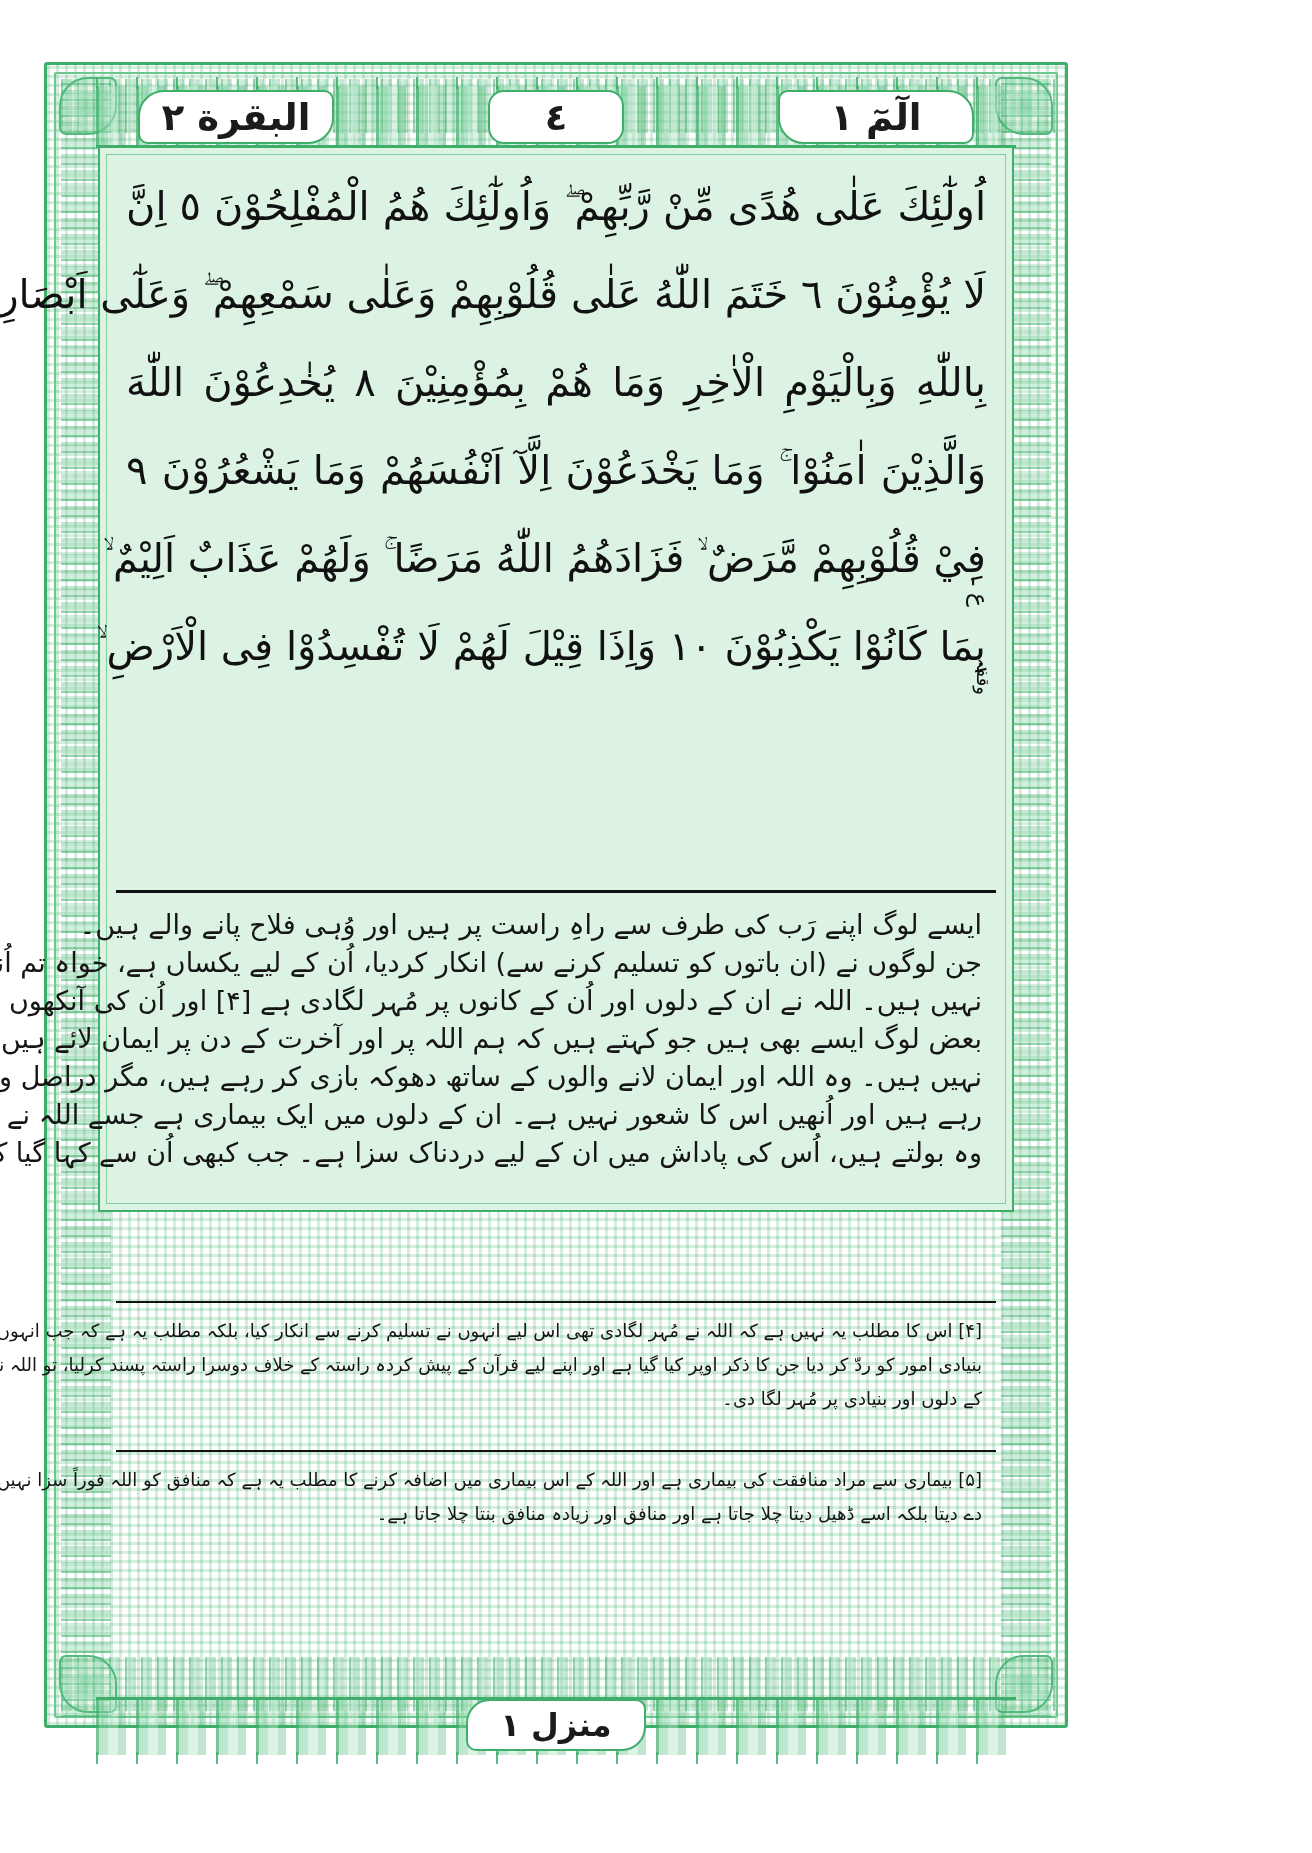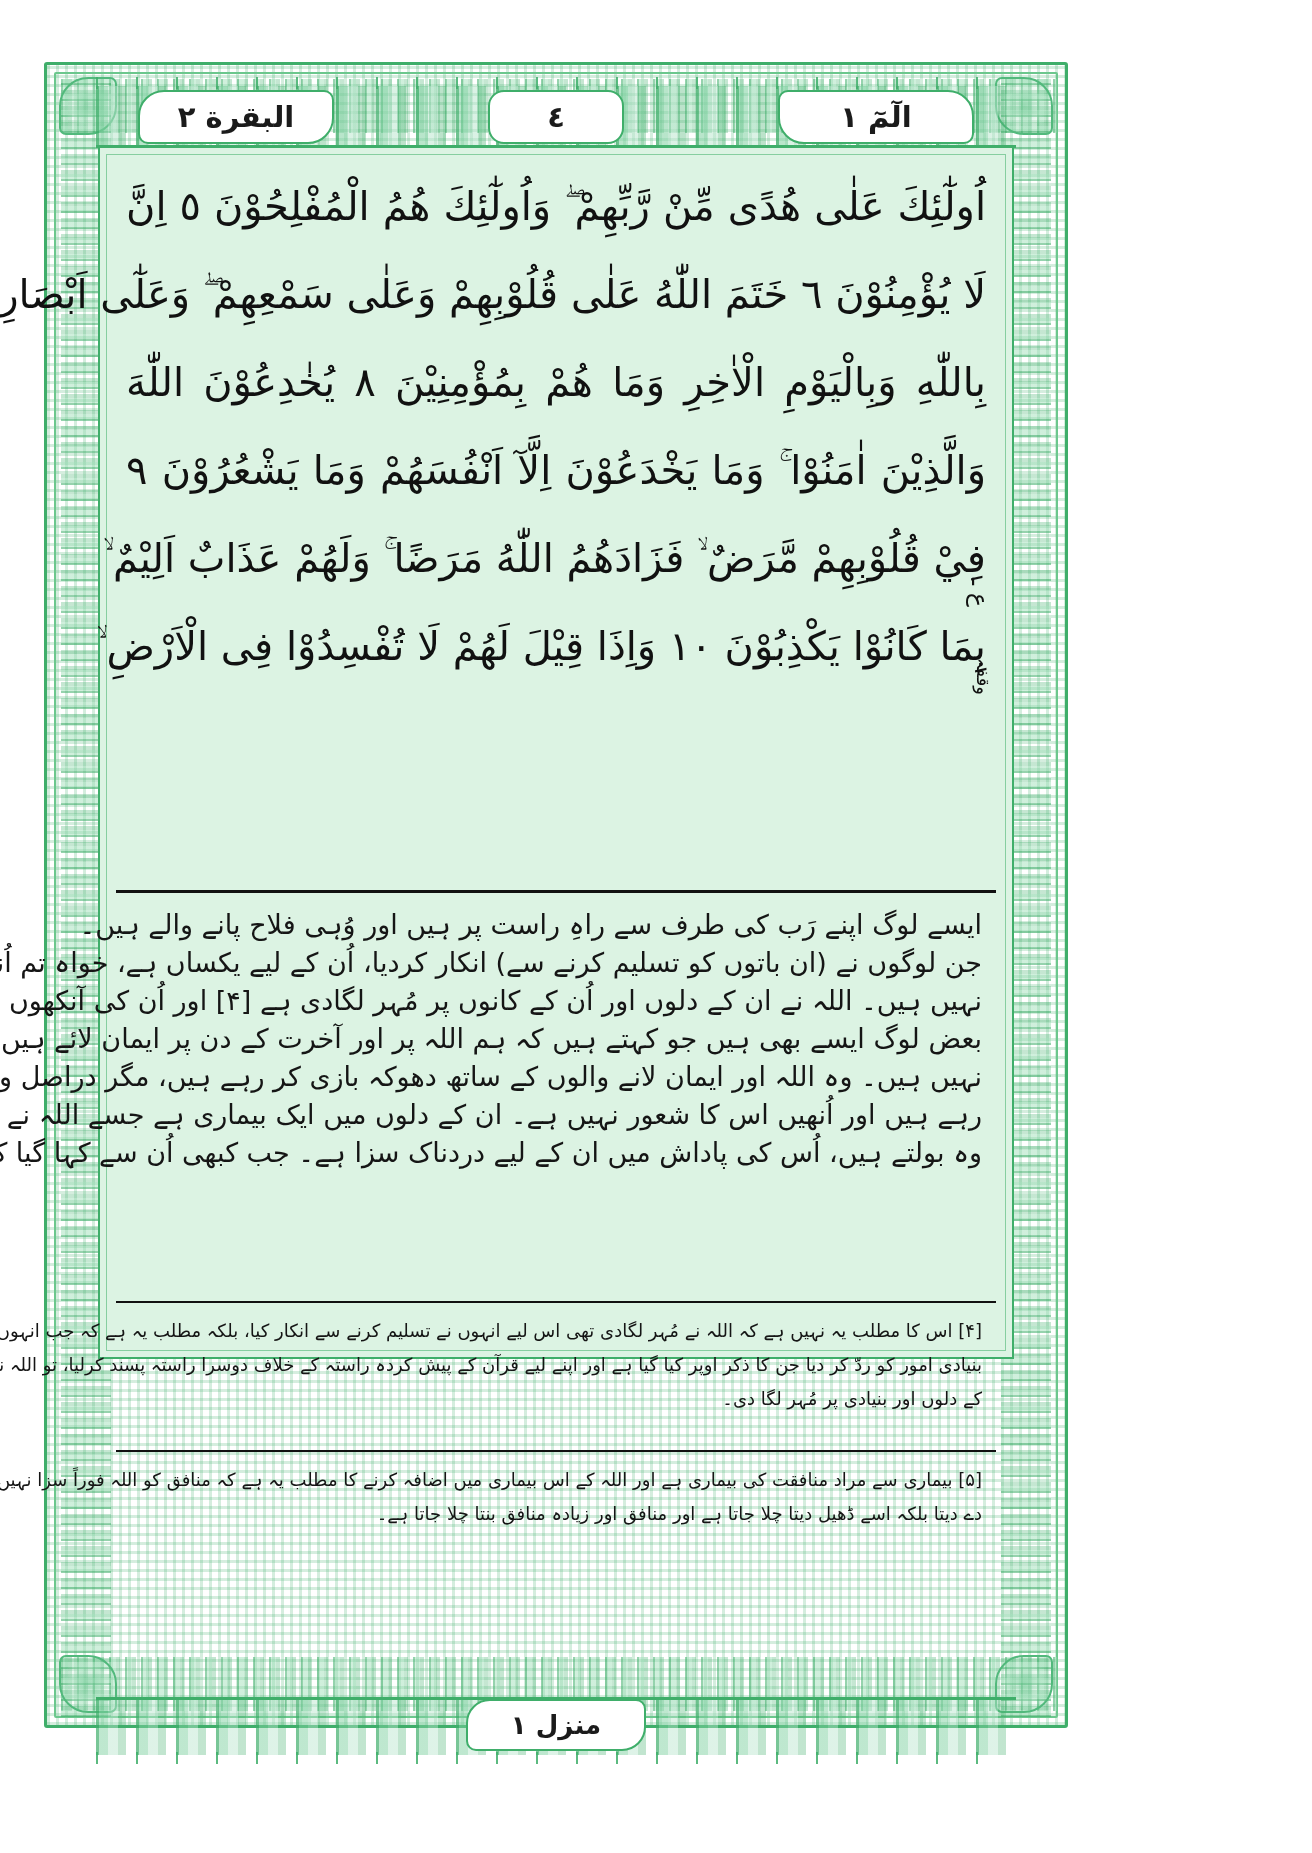--- a/index.html
+++ b/index.html
@@ -103,35 +103,35 @@
     border: 2px solid #3fae6a;
     border-radius: 26px 10px 26px 10px;
     display: flex;
     align-items: center;
     justify-content: center;
     direction: rtl;
     z-index: 4;
   }
   .cartouche span {
     font-family: "DejaVu Sans", sans-serif;
-    font-size: 29px;
+    font-size: 37px;
     color: #1b1b1b;
     font-weight: 600;
     line-height: 1;
     padding: 0 6px;
   }
   .cart-left   { left: 42px;  width: 196px; }
   .cart-center { left: 392px; width: 136px; border-radius: 16px 16px 16px 16px; }
   .cart-right  { right: 42px; width: 196px; border-radius: 10px 26px 10px 26px; }
 
   
   .panel {
     position: absolute;
     left: 98px; top: 146px;
-    width: 916px; height: 1213px;
+    width: 916px; height: 1066px;
     background: #dcf3e3;
     border: 2px solid #3fae6a;
   }
   .panel-inner-rule {
     position: absolute;
     left: 6px; right: 6px; top: 6px; bottom: 6px;
     border: 1px solid rgba(63,174,106,0.55);
     pointer-events: none;
   }
 
@@ -269,21 +269,21 @@
     top: 2px;
     width: 180px; height: 52px;
     background: #ffffff;
     border: 2px solid #3fae6a;
     border-radius: 24px 10px 24px 10px;
     display: flex; align-items: center; justify-content: center;
     direction: rtl;
     z-index: 4;
   }
   .cart-footer span {
-    font-size: 26px; color: #1b1b1b; font-weight: 600;
+    font-size: 32px; color: #1b1b1b; font-weight: 600;
     font-family: "DejaVu Sans", sans-serif;
   }
 </style>
 </head>
 <body>
 
 <div id="page">
 
   <div class="frame-outer">
     <div class="band band-top"></div>

